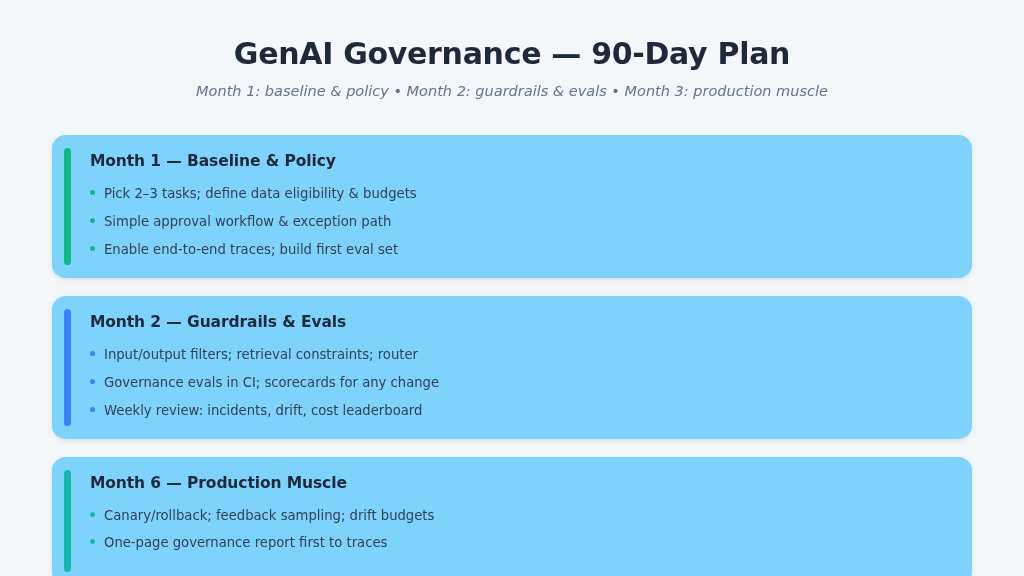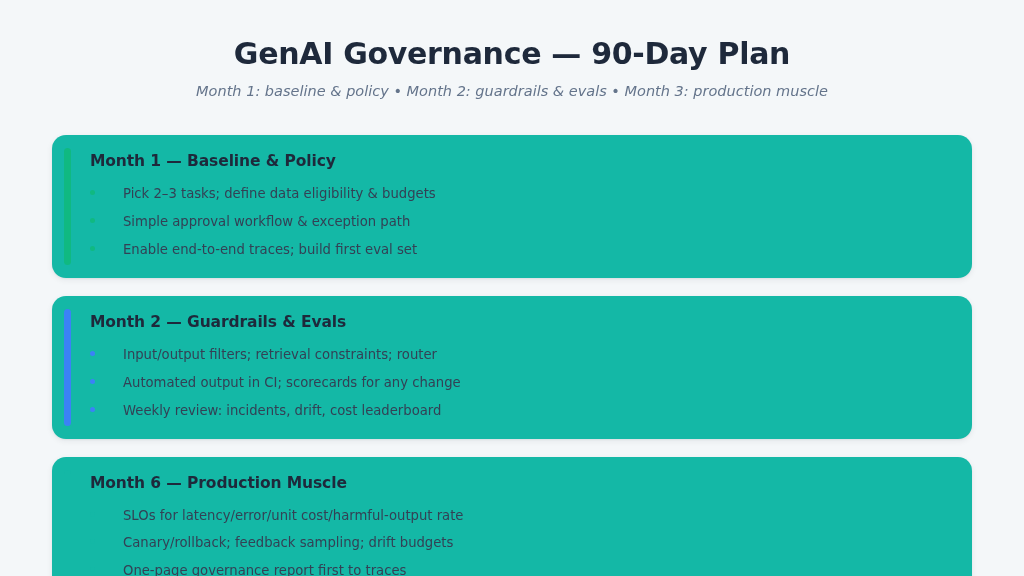--- a/index.html
+++ b/index.html
@@ -51,21 +51,21 @@
   .cards {
     margin-top: 35px;
     padding: 0 52px;
     display: flex;
     flex-direction: column;
     gap: 18px;
   }
 
   .card {
     position: relative;
-    background: #14b8a6;
+    background: #7dd3fc;
     border-radius: 14px;
     box-shadow: 0 2px 6px rgba(15, 23, 42, 0.07),
                 0 1px 2px rgba(15, 23, 42, 0.05);
     padding: 16px 20px 14px 38px;
     min-height: 128px;
   }
 
   .accent-bar {
     position: absolute;
     left: 12px;
@@ -88,21 +88,20 @@
     list-style: none;
   }
 
   .bullet-item {
     display: flex;
     align-items: baseline;
     font-size: 13.2px;
     color: #334155;
     line-height: 1.35;
     padding: 5px 0;
-    gap: 19px;
   }
 
   .bullet-dot {
     flex: 0 0 auto;
     width: 5px;
     height: 5px;
     border-radius: 50%;
     margin-right: 9px;
     position: relative;
     top: -3px;
@@ -144,36 +143,32 @@
       <div class="card">
         <div class="accent-bar" style="background: rgb(59, 130, 246);"></div>
         <div class="card-title">Month 2 — Guardrails &amp; Evals</div>
         <ul class="bullet-list">
           <li class="bullet-item">
             <span class="bullet-dot" style="background: rgb(59, 130, 246);"></span>
             <span class="bullet-text">Input/output filters; retrieval constraints; router</span>
           </li>
           <li class="bullet-item">
             <span class="bullet-dot" style="background: rgb(59, 130, 246);"></span>
-            <span class="bullet-text">Automated output in CI; scorecards for any change</span>
+            <span class="bullet-text">Governance evals in CI; scorecards for any change</span>
           </li>
           <li class="bullet-item">
             <span class="bullet-dot" style="background: rgb(59, 130, 246);"></span>
             <span class="bullet-text">Weekly review: incidents, drift, cost leaderboard</span>
           </li>
         </ul>
       </div>
       <div class="card">
         <div class="accent-bar" style="background: rgb(20, 184, 166);"></div>
         <div class="card-title">Month 6 — Production Muscle</div>
         <ul class="bullet-list">
-          <li class="bullet-item">
-            <span class="bullet-dot" style="background: rgb(20, 184, 166);"></span>
-            <span class="bullet-text">SLOs for latency/error/unit cost/harmful-output rate</span>
-          </li>
           <li class="bullet-item">
             <span class="bullet-dot" style="background: rgb(20, 184, 166);"></span>
             <span class="bullet-text">Canary/rollback; feedback sampling; drift budgets</span>
           </li>
           <li class="bullet-item">
             <span class="bullet-dot" style="background: rgb(20, 184, 166);"></span>
             <span class="bullet-text">One-page governance report first to traces</span>
           </li>
         </ul>
       </div>

